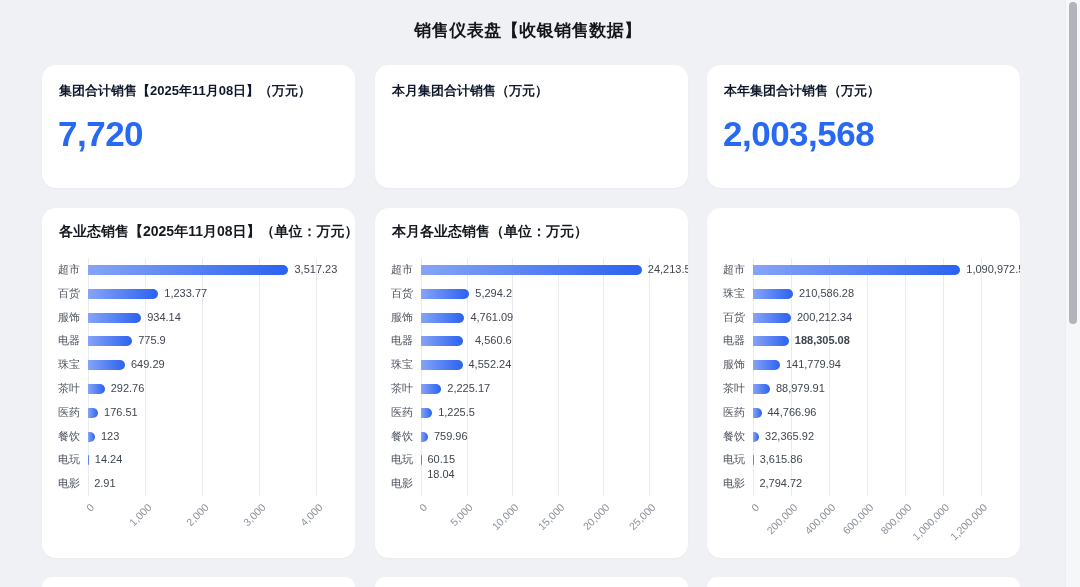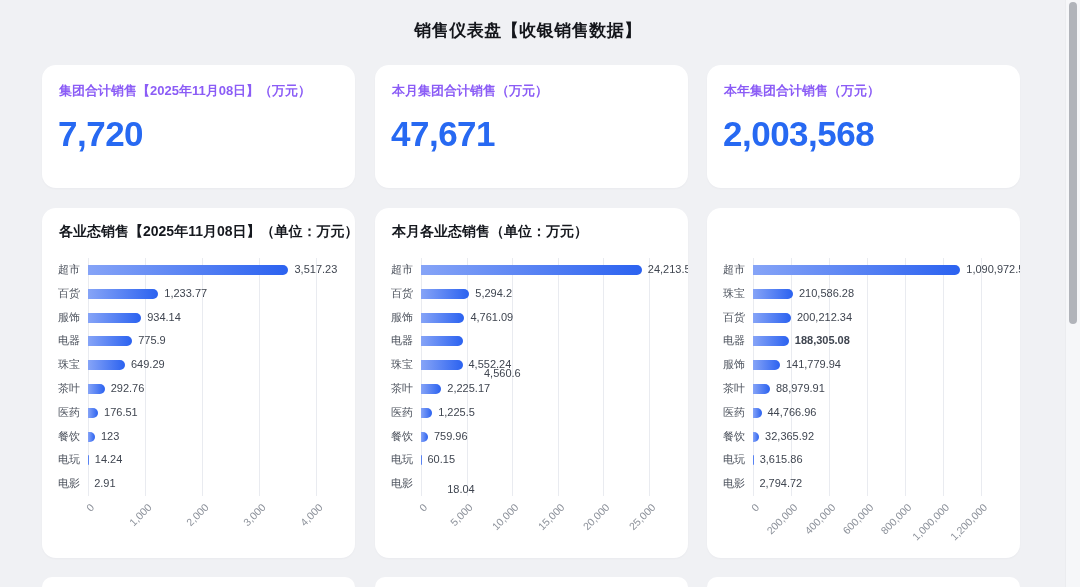--- a/index.html
+++ b/index.html
@@ -15,21 +15,21 @@
     letter-spacing:0.5px;
   }
   .card {
     position:absolute; width:313px; background: var(--card,#ffffff);
     border-radius:14px; box-shadow: 0 1px 2px rgba(30,40,60,0.03);
     overflow:hidden;
   }
   .kpi-card { top:65px; height:123px; }
   .kpi-label {
     position:absolute; top:17px; left:17px; font-size:13px; font-weight:600;
-    color:#8b5cf6; white-space:nowrap;
+    color:#0f172a; white-space:nowrap;
   }
   .kpi-value {
     position:absolute; top:49px; left:16px; font-size:35px; font-weight:700;
     color: var(--accent,#2769f2); letter-spacing:-0.5px;
   }
   .chart-card { top:208px; height:350px; }
   .chart-title {
     position:absolute; top:15px; left:17px; font-size:14px; font-weight:700;
     color:#15181e; white-space:nowrap;
   }
@@ -73,21 +73,20 @@
 <body>
 
 <div class="page-title">销售仪表盘【收银销售数据】</div>
 
 <div class="card kpi-card col0">
   <div class="kpi-label">集团合计销售【2025年11月08日】（万元）</div>
   <div class="kpi-value">7,720</div>
 </div>
 <div class="card kpi-card col1">
   <div class="kpi-label">本月集团合计销售（万元）</div>
-  <div class="kpi-value">47,671</div>
 </div>
 <div class="card kpi-card col2">
   <div class="kpi-label">本年集团合计销售（万元）</div>
   <div class="kpi-value">2,003,568</div>
 </div>
 
 <div class="card chart-card col0">
   <div class="chart-title">各业态销售【2025年11月08日】（单位：万元）</div>
   <div class="chart-body">
       <div class="gridline" style="left: 46px; top: 50px; height: 238px;"></div>
@@ -173,39 +172,39 @@
       <div class="bar" style="left: 46px; top: 57px; width: 220.83px;"></div>
       <div class="bar-val" style="left: 272.8px; top: 50px; line-height: 23.8px;">24,213.5</div>
       <div class="cat-label" style="top: 73.8px; line-height: 23.8px;">百货</div>
       <div class="bar" style="left: 46px; top: 80.8px; width: 48.28px;"></div>
       <div class="bar-val" style="left: 100.3px; top: 73.8px; line-height: 23.8px;">5,294.2</div>
       <div class="cat-label" style="top: 97.6px; line-height: 23.8px;">服饰</div>
       <div class="bar" style="left: 46px; top: 104.6px; width: 43.42px;"></div>
       <div class="bar-val" style="left: 95.4px; top: 97.6px; line-height: 23.8px;">4,761.09</div>
       <div class="cat-label" style="top: 121.4px; line-height: 23.8px;">电器</div>
       <div class="bar" style="left: 46px; top: 128.4px; width: 41.59px;"></div>
-      <div class="bar-val" style="left: 109px; top: 121.4px; line-height: 23.8px; margin-top: 33px;">4,560.6</div>
+      <div class="bar-val" style="left: 100px; top: 121.4px; line-height: 23.8px;">4,560.6</div>
       <div class="cat-label" style="top: 145.2px; line-height: 23.8px;">珠宝</div>
       <div class="bar" style="left: 46px; top: 152.2px; width: 41.52px;"></div>
       <div class="bar-val" style="left: 93.5px; top: 145.2px; line-height: 23.8px;">4,552.24</div>
       <div class="cat-label" style="top: 169px; line-height: 23.8px;">茶叶</div>
       <div class="bar" style="left: 46px; top: 176px; width: 20.29px;"></div>
       <div class="bar-val" style="left: 72.3px; top: 169px; line-height: 23.8px;">2,225.17</div>
       <div class="cat-label" style="top: 192.8px; line-height: 23.8px;">医药</div>
       <div class="bar" style="left: 46px; top: 199.8px; width: 11.18px;"></div>
       <div class="bar-val" style="left: 63.2px; top: 192.8px; line-height: 23.8px;">1,225.5</div>
       <div class="cat-label" style="top: 216.6px; line-height: 23.8px;">餐饮</div>
       <div class="bar" style="left: 46px; top: 223.6px; width: 6.93px;"></div>
       <div class="bar-val" style="left: 58.9px; top: 216.6px; line-height: 23.8px;">759.96</div>
       <div class="cat-label" style="top: 240.4px; line-height: 23.8px;">电玩</div>
       <div class="bar" style="left: 46px; top: 247.4px; width: 0.55px;"></div>
       <div class="bar-val" style="left: 52.5px; top: 240.4px; line-height: 23.8px;">60.15</div>
       <div class="cat-label" style="top: 264.2px; line-height: 23.8px;">电影</div>
       <div class="bar" style="left: 46px; top: 271.2px; width: 0.2px;"></div>
-      <div class="bar-val" style="left: 52.2px; top: 270px; line-height: 23.8px; margin-left: 20px;">18.04</div>
+      <div class="bar-val" style="left: 52.2px; top: 255px; line-height: 23.8px;">18.04</div>
     </div>
 </div>
 <div class="card chart-card col2">
   <div class="chart-body">
       <div class="gridline" style="left: 46px; top: 50px; height: 238px;"></div>
       <div class="xtick" style="left: 46px; top: 293px;">
         <span>0</span>
       </div>
       <div class="gridline" style="left: 84px; top: 50px; height: 238px;"></div>
       <div class="xtick" style="left: 84px; top: 293px;">

